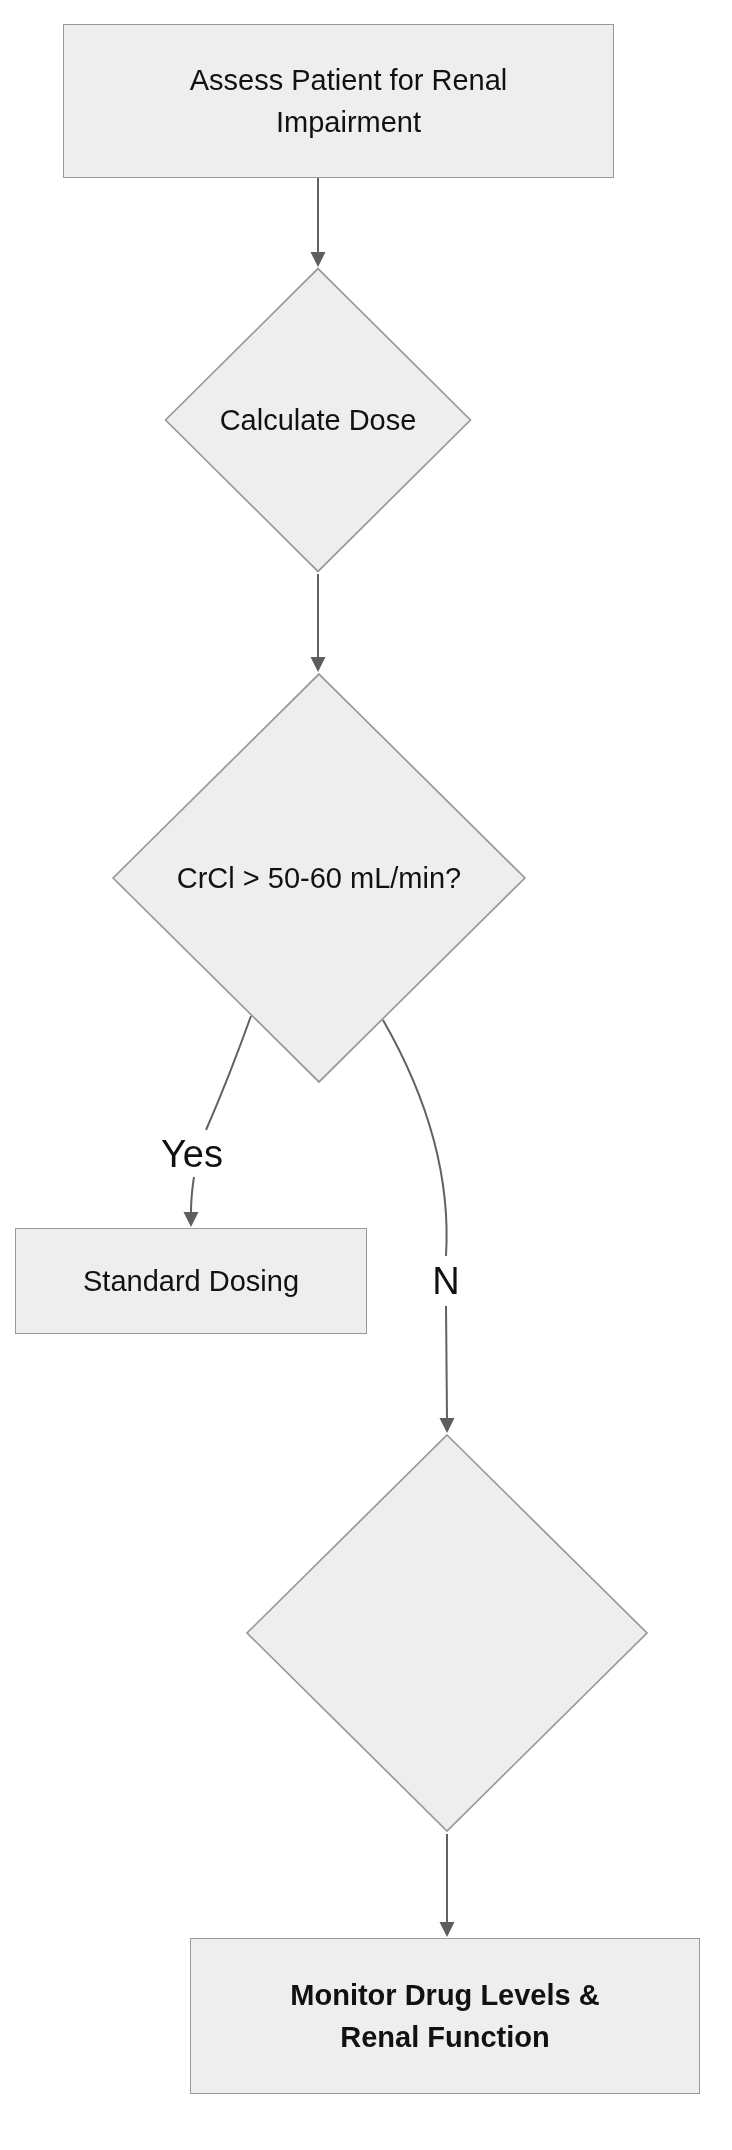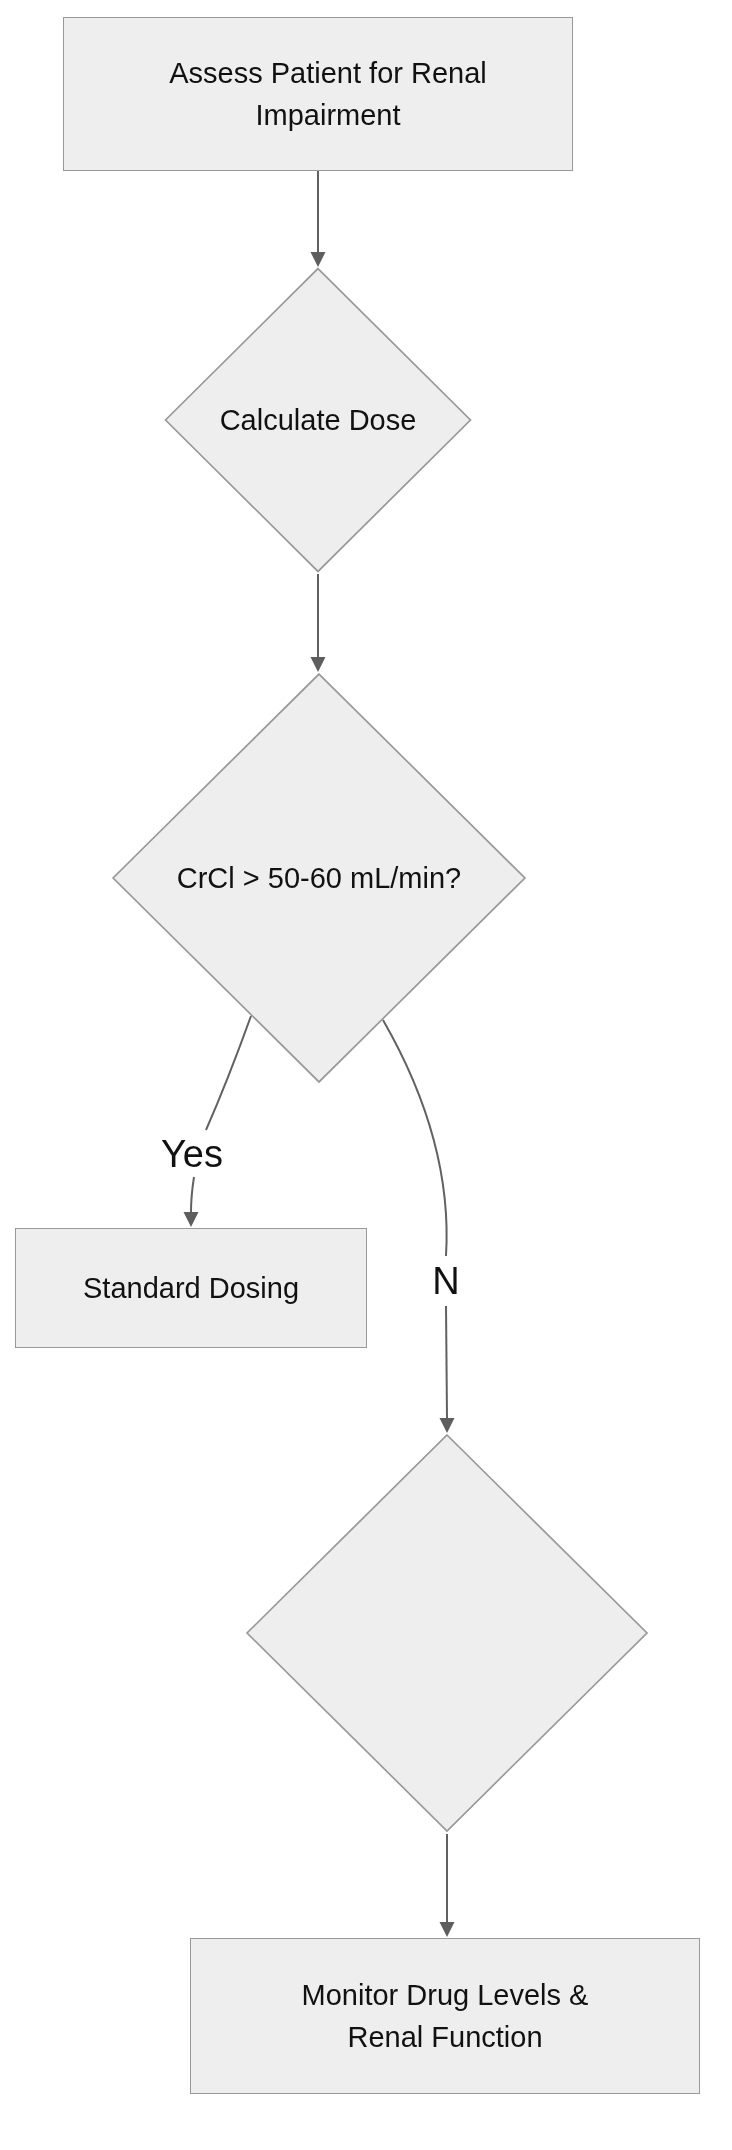--- a/index.html
+++ b/index.html
@@ -35,28 +35,28 @@
     transform:translate(-50%,-50%);
     font-size:38px;
     line-height:34px;
     color:#111111;
     background:#ffffff;
     padding:0 4px;
     z-index:3;
     white-space:nowrap;
   }
   
-  #node-assess{left:63px;top:17px;width:510px;height:154px;padding-left:20px;}
+  #node-assess{left:63px;top:24px;width:551px;height:154px;padding-left:20px;}
   #node-assess .node-label{max-width:420px;}
   #node-calc{left:164px;top:267px;width:308px;height:306px;}
   #node-crcl{left:111px;top:672px;width:416px;height:412px;}
-  #node-standard{left:15px;top:1228px;width:352px;height:120px;}
+  #node-standard{left:15px;top:1228px;width:352px;height:106px;}
   #node-adjust{left:245px;top:1433px;width:404px;height:400px;}
   #node-monitor{left:190px;top:1938px;width:510px;height:156px;}
-  #node-monitor .node-label{max-width:350px;}
+  #node-monitor .node-label{max-width:350px;font-weight:bold;}
   #label-yes{left:192px;top:1154px;}
   #label-n{left:446px;top:1281px;}
 </style>
 </head>
 <body>
 
 <div id="canvas">
 
   <svg id="edge-layer" viewBox="0 0 732 2150" aria-hidden="true">
 

